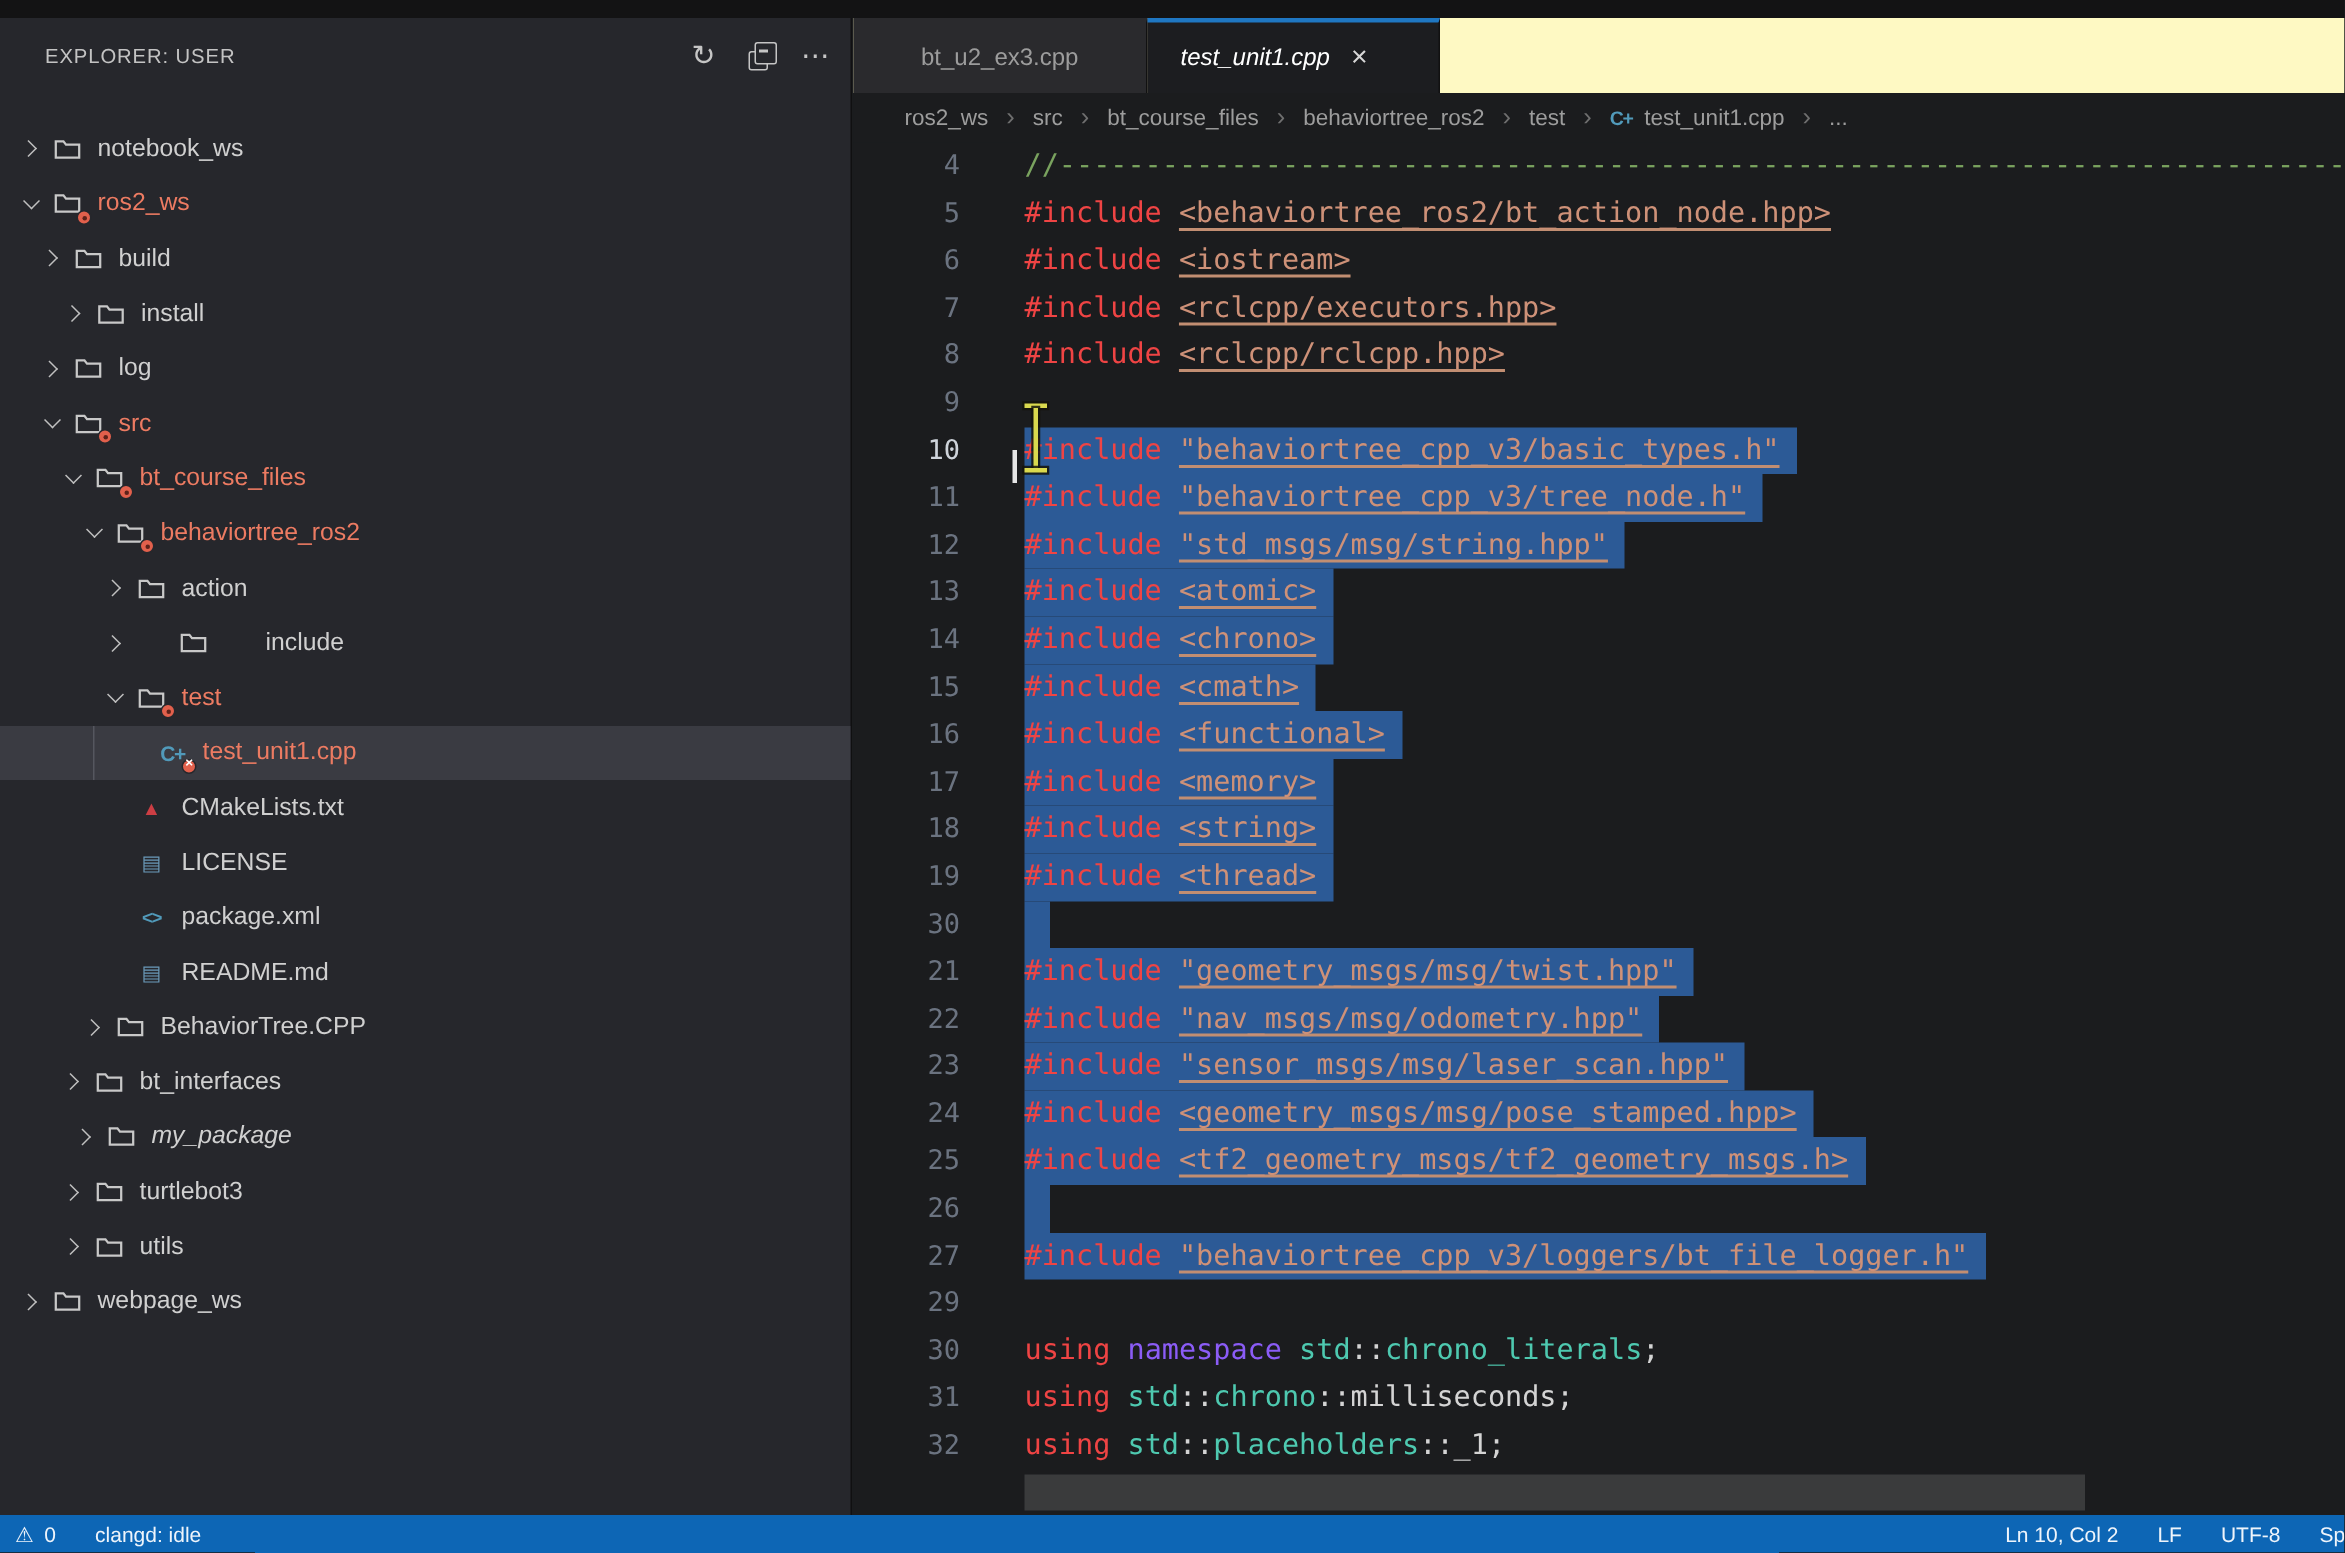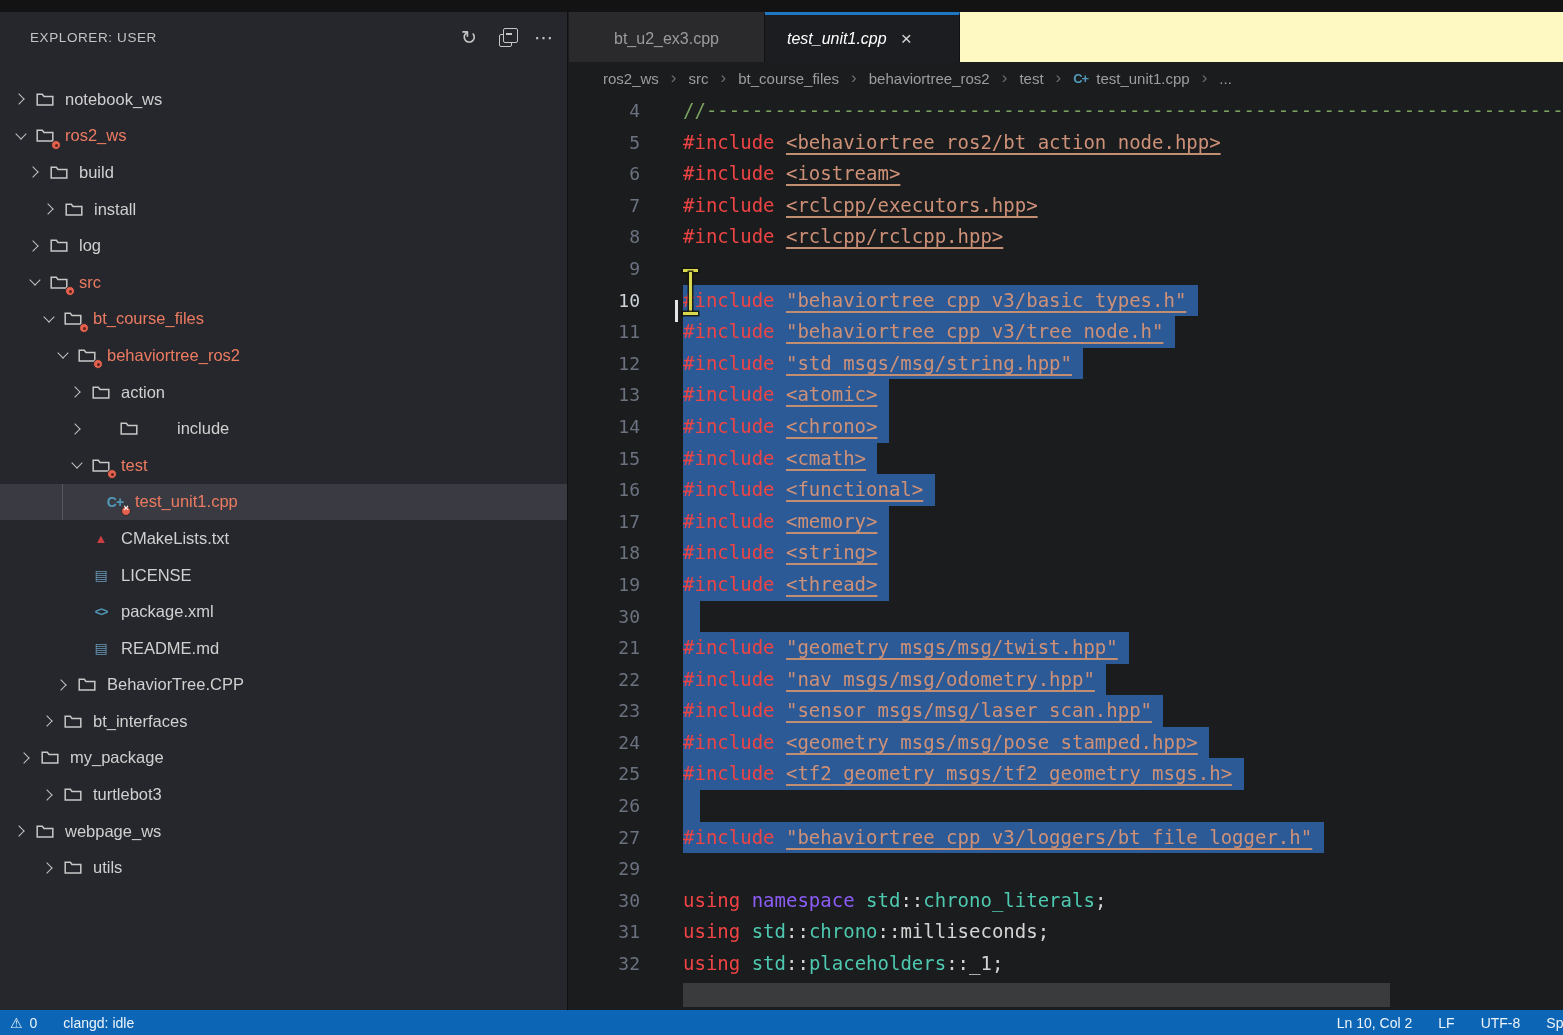--- a/index.html
+++ b/index.html
@@ -295,21 +295,21 @@
           <span class="chevbox">
             <span class="chev right"></span>
           </span>
           <span class="iconbox">
             <svg width="18" height="15" viewBox="0 0 18 15" fill="none">
               <path d="M1.2 2.2 h5.1 l1.7 2.2 h8.8 v8.6 H1.2 Z" stroke="#c8c8c8" stroke-width="1.5"></path>
             </svg>
           </span>
           <span class="tlabel">bt_interfaces</span>
         </div>
-        <div class="trow" style="padding-left: 17px;">
+        <div class="trow" style="padding-left: 48px; font-style: italic;">
           <span class="chevbox">
             <span class="chev right"></span>
           </span>
           <span class="iconbox">
             <svg width="18" height="15" viewBox="0 0 18 15" fill="none">
               <path d="M1.2 2.2 h5.1 l1.7 2.2 h8.8 v8.6 H1.2 Z" stroke="#c8c8c8" stroke-width="1.5"></path>
             </svg>
           </span>
           <span class="tlabel">my_package</span>
         </div>
@@ -317,41 +317,41 @@
           <span class="chevbox">
             <span class="chev right"></span>
           </span>
           <span class="iconbox">
             <svg width="18" height="15" viewBox="0 0 18 15" fill="none">
               <path d="M1.2 2.2 h5.1 l1.7 2.2 h8.8 v8.6 H1.2 Z" stroke="#c8c8c8" stroke-width="1.5"></path>
             </svg>
           </span>
           <span class="tlabel">turtlebot3</span>
         </div>
+        <div class="trow" style="padding-left: 40px;">
+          <span class="chevbox">
+            <span class="chev right"></span>
+          </span>
+          <span class="iconbox">
+            <svg width="18" height="15" viewBox="0 0 18 15" fill="none">
+              <path d="M1.2 2.2 h5.1 l1.7 2.2 h8.8 v8.6 H1.2 Z" stroke="#c8c8c8" stroke-width="1.5"></path>
+            </svg>
+          </span>
+          <span class="tlabel">utils</span>
+        </div>
         <div class="trow" style="padding-left: 12px;">
           <span class="chevbox">
             <span class="chev right"></span>
           </span>
           <span class="iconbox">
             <svg width="18" height="15" viewBox="0 0 18 15" fill="none">
               <path d="M1.2 2.2 h5.1 l1.7 2.2 h8.8 v8.6 H1.2 Z" stroke="#c8c8c8" stroke-width="1.5"></path>
             </svg>
           </span>
           <span class="tlabel">webpage_ws</span>
-        </div>
-        <div class="trow" style="padding-left: 40px;">
-          <span class="chevbox">
-            <span class="chev right"></span>
-          </span>
-          <span class="iconbox">
-            <svg width="18" height="15" viewBox="0 0 18 15" fill="none">
-              <path d="M1.2 2.2 h5.1 l1.7 2.2 h8.8 v8.6 H1.2 Z" stroke="#c8c8c8" stroke-width="1.5"></path>
-            </svg>
-          </span>
-          <span class="tlabel">utils</span>
         </div>
       </div>
   </div>
 
   <div id="editor">
     <div id="tabbar">
         <div class="tab inactive" style="border-top-color: transparent;">
           <span>bt_u2_ex3.cpp</span>
         </div>
         <div class="tab active" style="border-top-color: rgb(31, 119, 194);">

